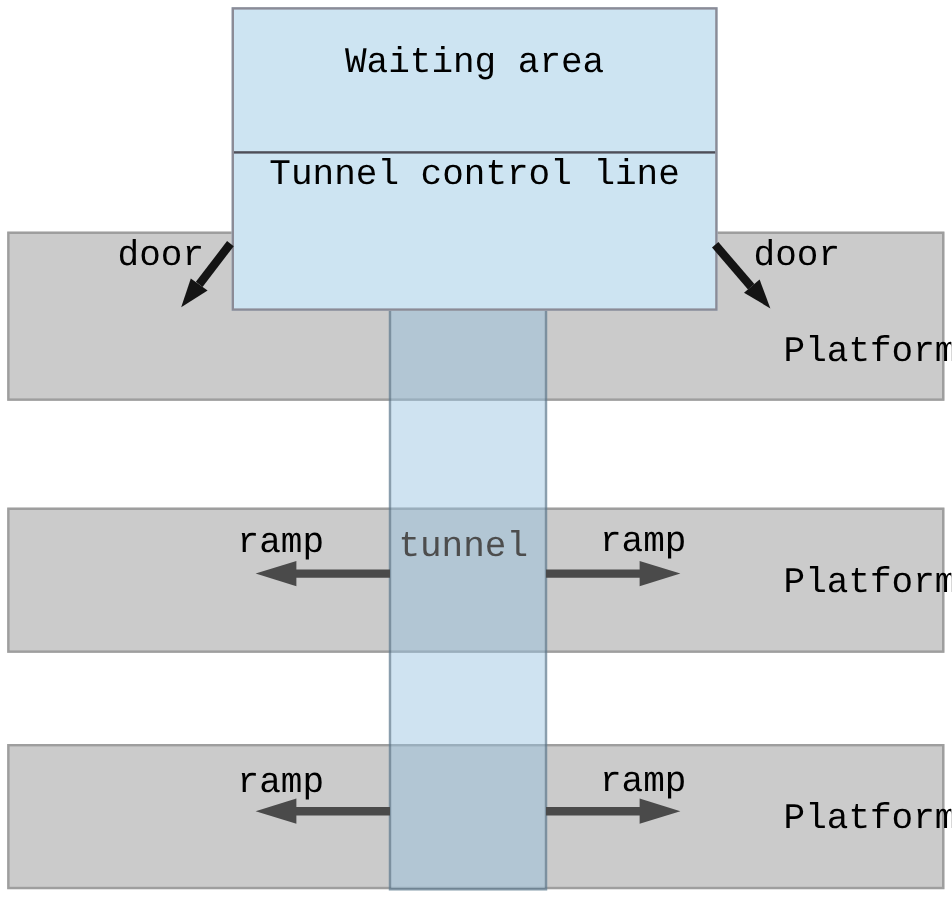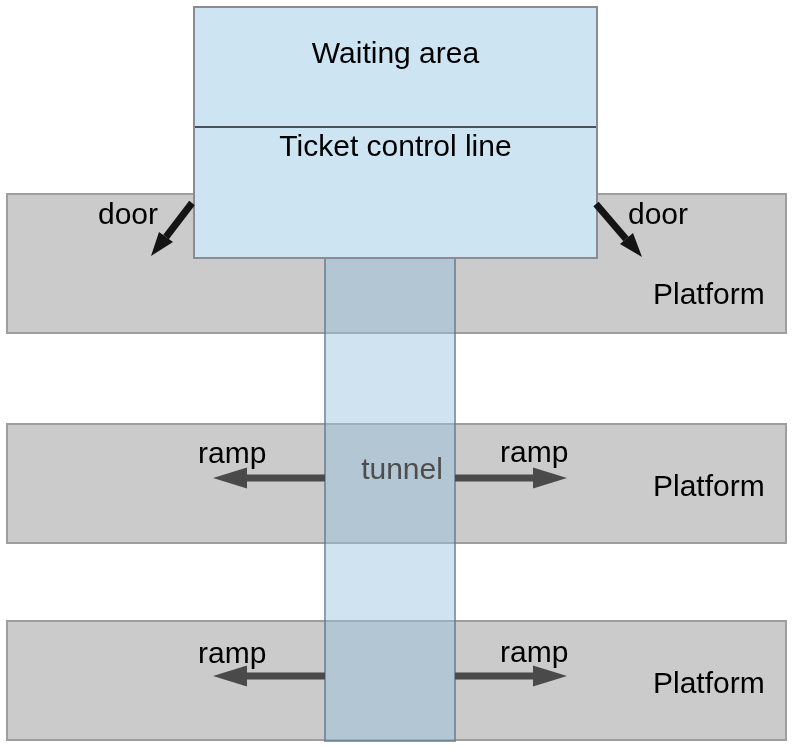--- a/index.html
+++ b/index.html
@@ -1,20 +1,20 @@
 <!DOCTYPE html>
 <html style="--waiting-fill: #cde4f2; --waiting-border: #8b8b96; --divider: #4e4e58; --to-tunnel-border: #7d7d7d; --platform-fill: #cbcbcb; --platform-border: #9e9e9e; --tunnel-overlay: rgba(148,193,224,0.45); --tunnel-border: rgba(70,90,105,0.5); --tunnel-text: #4d4d4d; --arrow-door: #141414; --arrow-ramp: #4a4a4a;"><head>
 <meta charset="utf-8">
 <style>
   html,body{margin:0;padding:0;background:#fff;}
   .canvas{
     position:relative;width:793px;height:748px;background:#fff;overflow:hidden;
     font-family:"Liberation Sans",sans-serif;color:#000;
   }
-  .label{position:absolute;font-size:30px;line-height:34px;white-space:nowrap;}
+  .label{position:absolute;font-size:30px;line-height:34px;white-space:nowrap;font-family:Liberation Mono, monospace;}
   .centered{text-align:center;}
 
   
   .platform{
     position:absolute;left:6px;width:781px;box-sizing:border-box;
     background:var(--platform-fill,#cbcbcb);
     border:2px solid var(--platform-border,#9e9e9e);
   }
   .platform-1{top:193px;height:141px;}
   .platform-2{top:423px;height:121px;}
@@ -47,21 +47,21 @@
     display:flex;align-items:center;justify-content:center;
     font-size:30px;
   }
 
   
   .door-left{left:98px;top:197px;}
   .door-right{left:628px;top:197px;}
   .plat-label-1{left:653px;top:277px;}
   .plat-label-2{left:653px;top:469px;}
   .plat-label-3{left:653px;top:666px;}
-  .tunnel-label{left:340px;width:124px;top:439px;color:var(--tunnel-text,#4d4d4d);margin-top:13px;}
+  .tunnel-label{left:324px;width:124px;top:439px;color:var(--tunnel-text,#4d4d4d);}
   .ramp-l2{left:198px;top:436px;}
   .ramp-r2{left:500px;top:435px;}
   .ramp-l3{left:198px;top:636px;}
   .ramp-r3{left:500px;top:635px;}
 
   
   .arrows{position:absolute;left:0;top:0;width:793px;height:748px;pointer-events:none;}
   .door-arrow line{stroke:var(--arrow-door,#141414);stroke-width:7;}
   .door-arrow polygon{fill:var(--arrow-door,#141414);}
   .ramp-arrow line{stroke:var(--arrow-ramp,#4a4a4a);stroke-width:7;}
@@ -75,21 +75,21 @@
   <div class="platform platform-1"></div>
   <div class="platform platform-2"></div>
   <div class="platform platform-3"></div>
 
   <div class="tunnel"></div>
 
   <div class="waiting-box">
     <div class="divider"></div>
   </div>
   <div class="label centered waiting-label">Waiting area</div>
-  <div class="label centered ticket-label">Ticket control line</div>
+  <div class="label centered ticket-label">Tunnel control line</div>
 
   <div class="label door-left">door</div>
   <div class="label door-right">door</div>
 
   <div class="label plat-label-1">Platform</div>
   <div class="label plat-label-2">Platform</div>
   <div class="label plat-label-3">Platform</div>
 
   <div class="label centered tunnel-label">tunnel</div>
 

